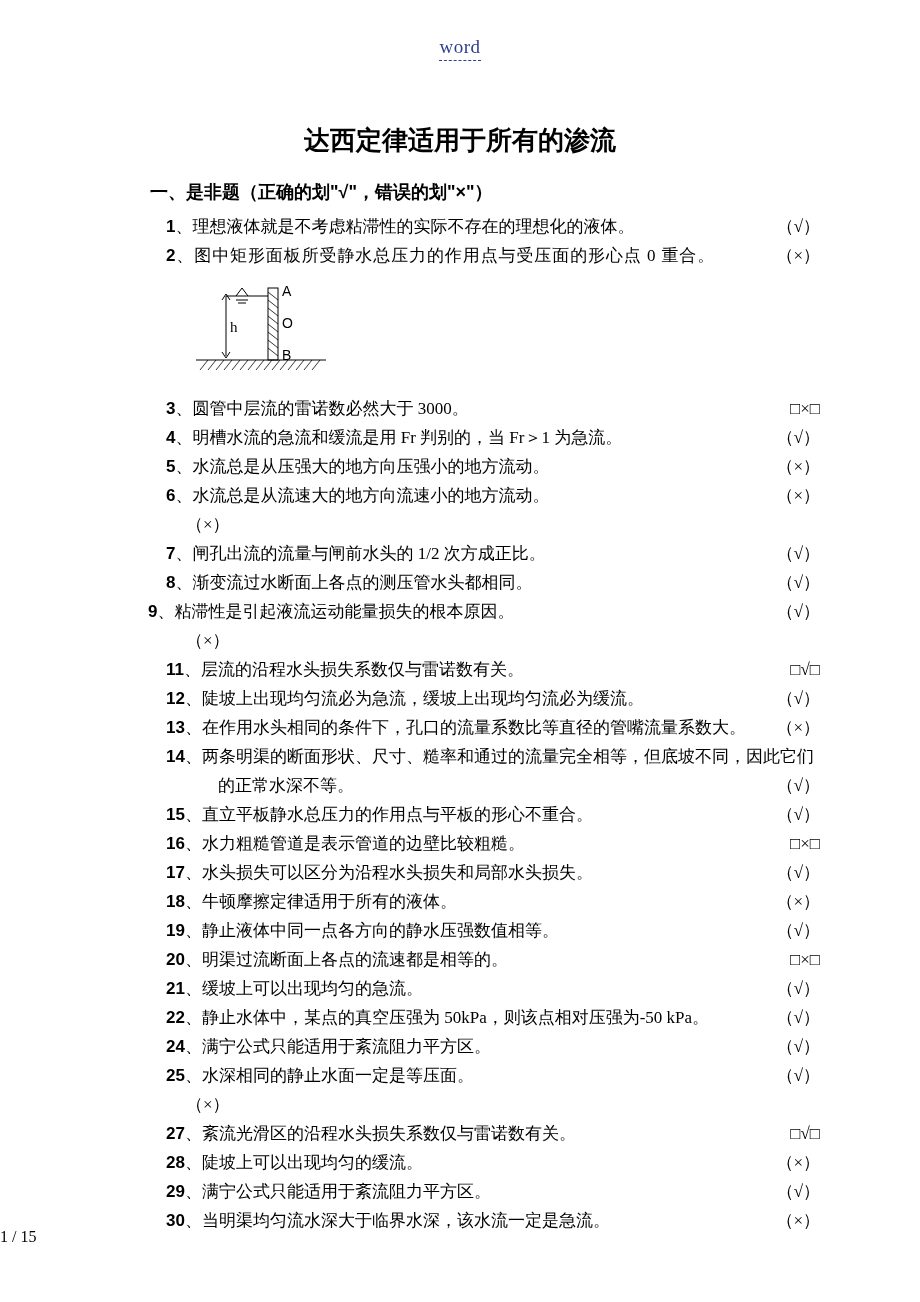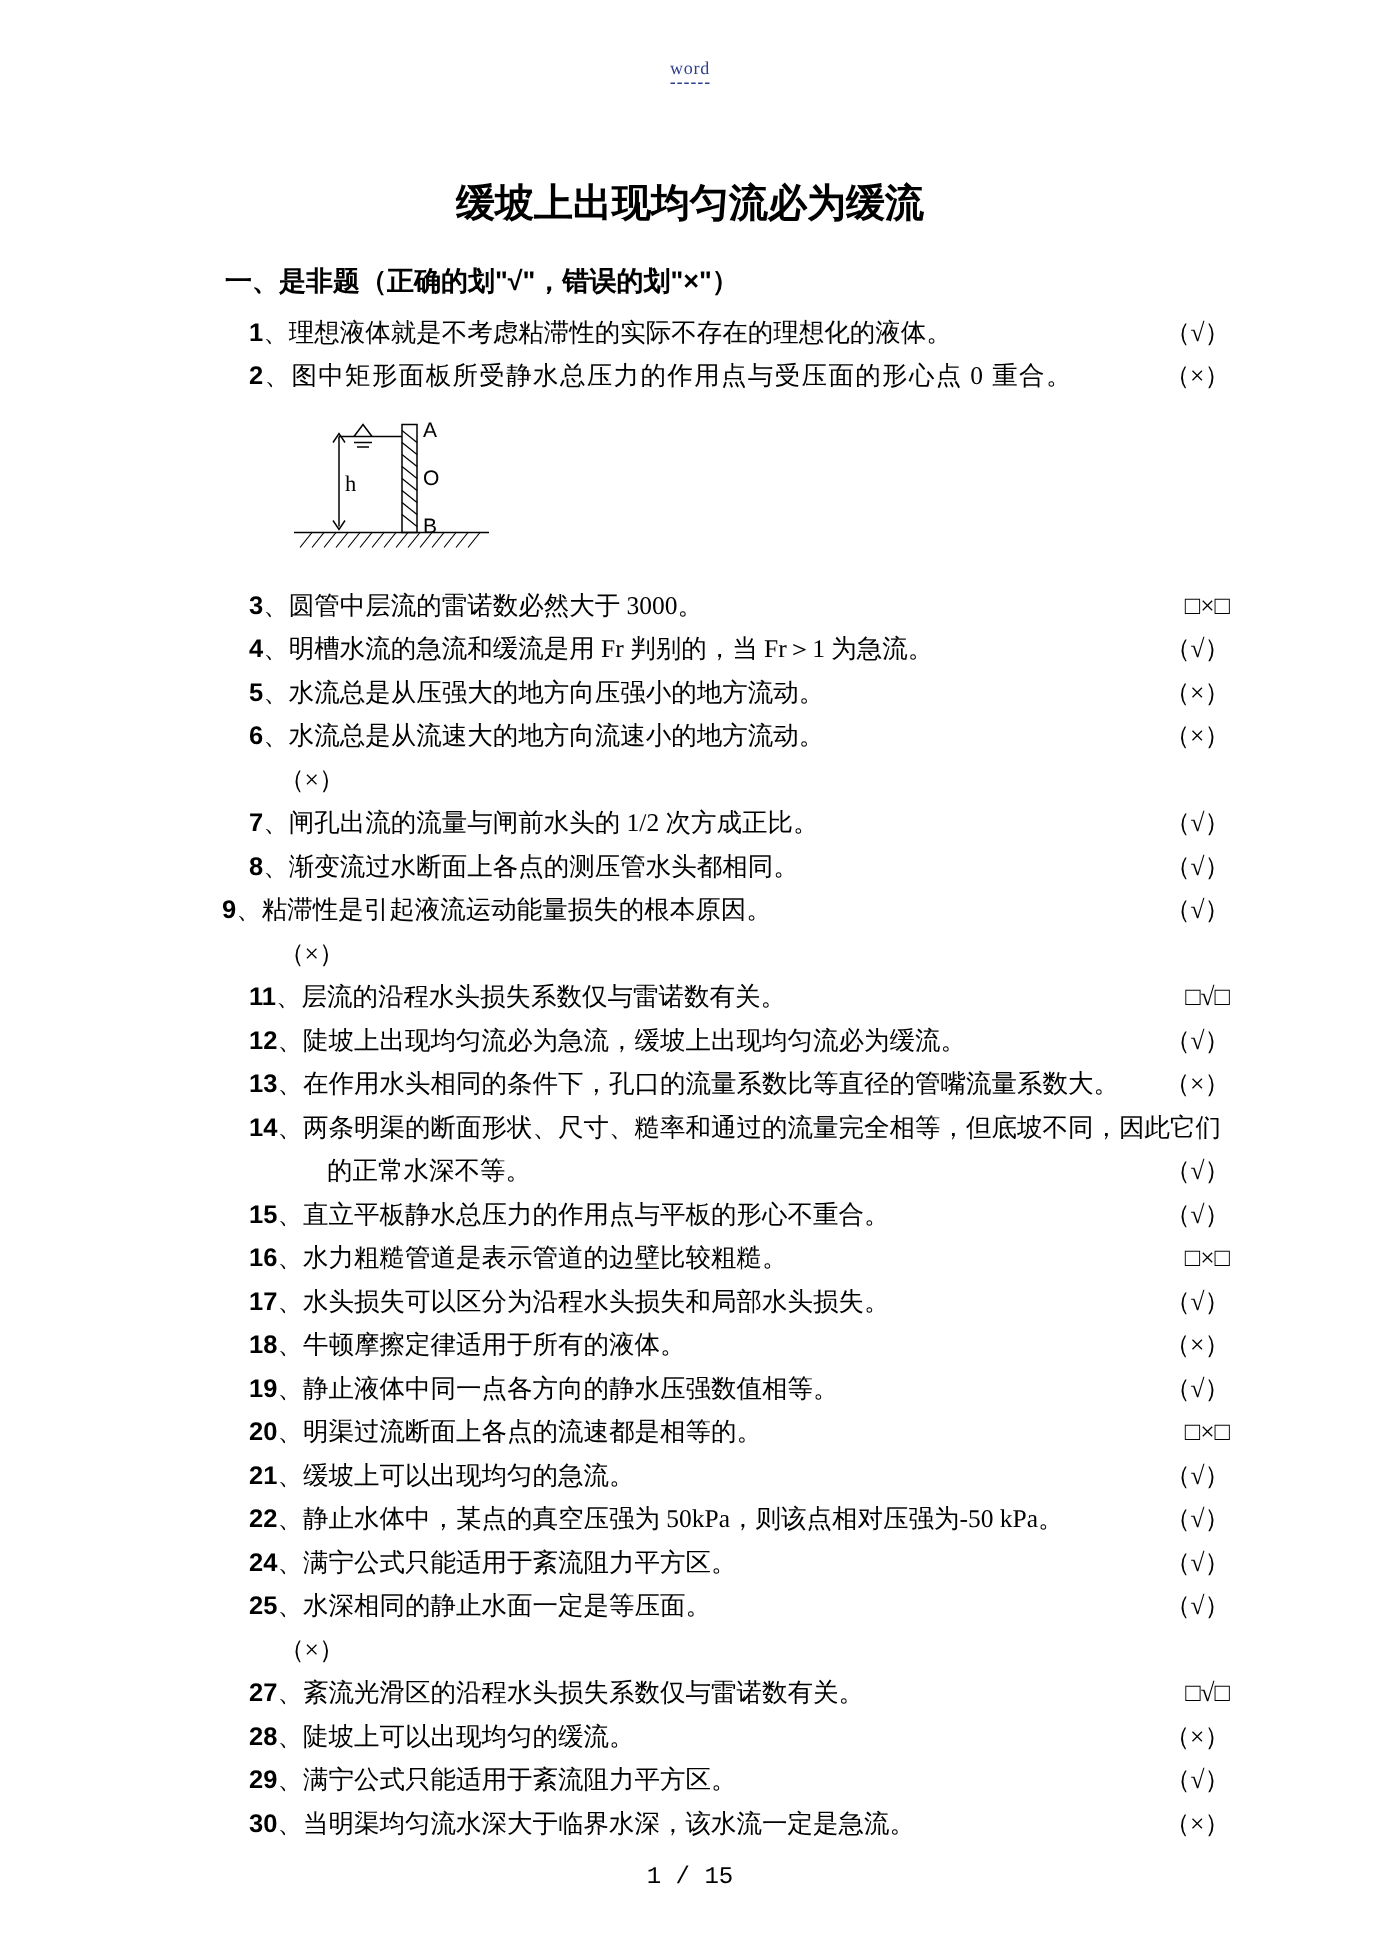--- a/index.html
+++ b/index.html
@@ -16,21 +16,21 @@
       position: relative;
       width: 920px;
       height: 1302px;
       box-sizing: border-box;
       padding: 36px 100px 30px 100px;
     }
     .header-word {
       text-align: center;
       color: #2e3e8f;
       font-family: "Times New Roman", serif;
-      font-size: 12px;
+      font-size: 19px;
       letter-spacing: 0.5px;
       border-bottom: 1.5px dashed #2e3e8f;
       display: inline-block;
       padding-bottom: 2px;
     }
     .header-wrap { text-align: center; margin-bottom: 62px; }
     .title {
       text-align: center;
       font-family: "SimSun", "宋体", serif;
       font-weight: bold;
@@ -72,36 +72,36 @@
     .sep { display: inline; }
     .q2-text { letter-spacing: 0.9px; }
     .diagram-wrap {
       padding: 8px 0 8px 30px;
     }
     .indent-cont {
       padding-left: 52px;
     }
     .footer {
       position: absolute;
-      left: 0; right: 0; bottom: 42px;
-      text-align: center;
-      font-family: Liberation Mono, monospace;
+      left: 0; right: 0; bottom: 56px;
+      text-align: left;
+      font-family: Liberation Serif, serif;
       font-size: 16px;
     }
   </style>
 </head>
 <body>
 
 <div class="page">
 
   <div class="header-wrap">
     <span class="header-word">word</span>
   </div>
 
-  <div class="title">缓坡上出现均匀流必为缓流</div>
+  <div class="title">达西定律适用于所有的渗流</div>
 
   <div class="section-head">一、是非题（正确的划"√"，错误的划"×"）</div>
 
   <div class="qlist">
 
     <div class="qrow">
       <span class="qtext"><span class="num">1</span><span class="sep">、</span><span>理想液体就是不考虑粘滞性的实际不存在的理想化的液体。</span></span>
       <span class="ans">（√）</span>
     </div>
 

